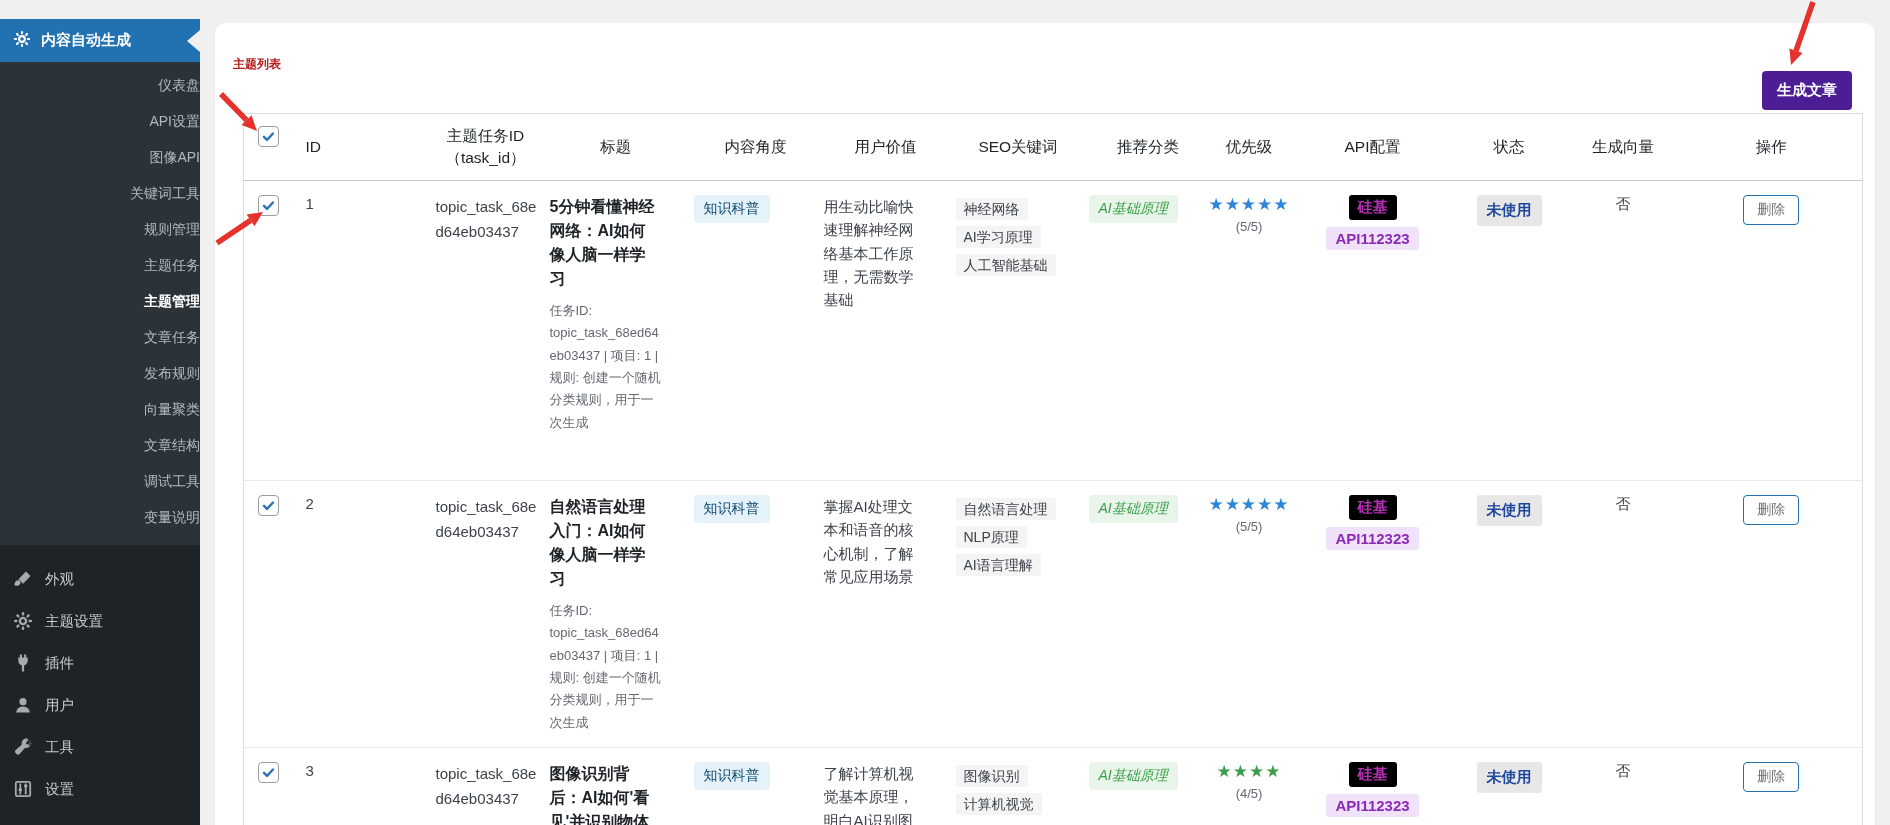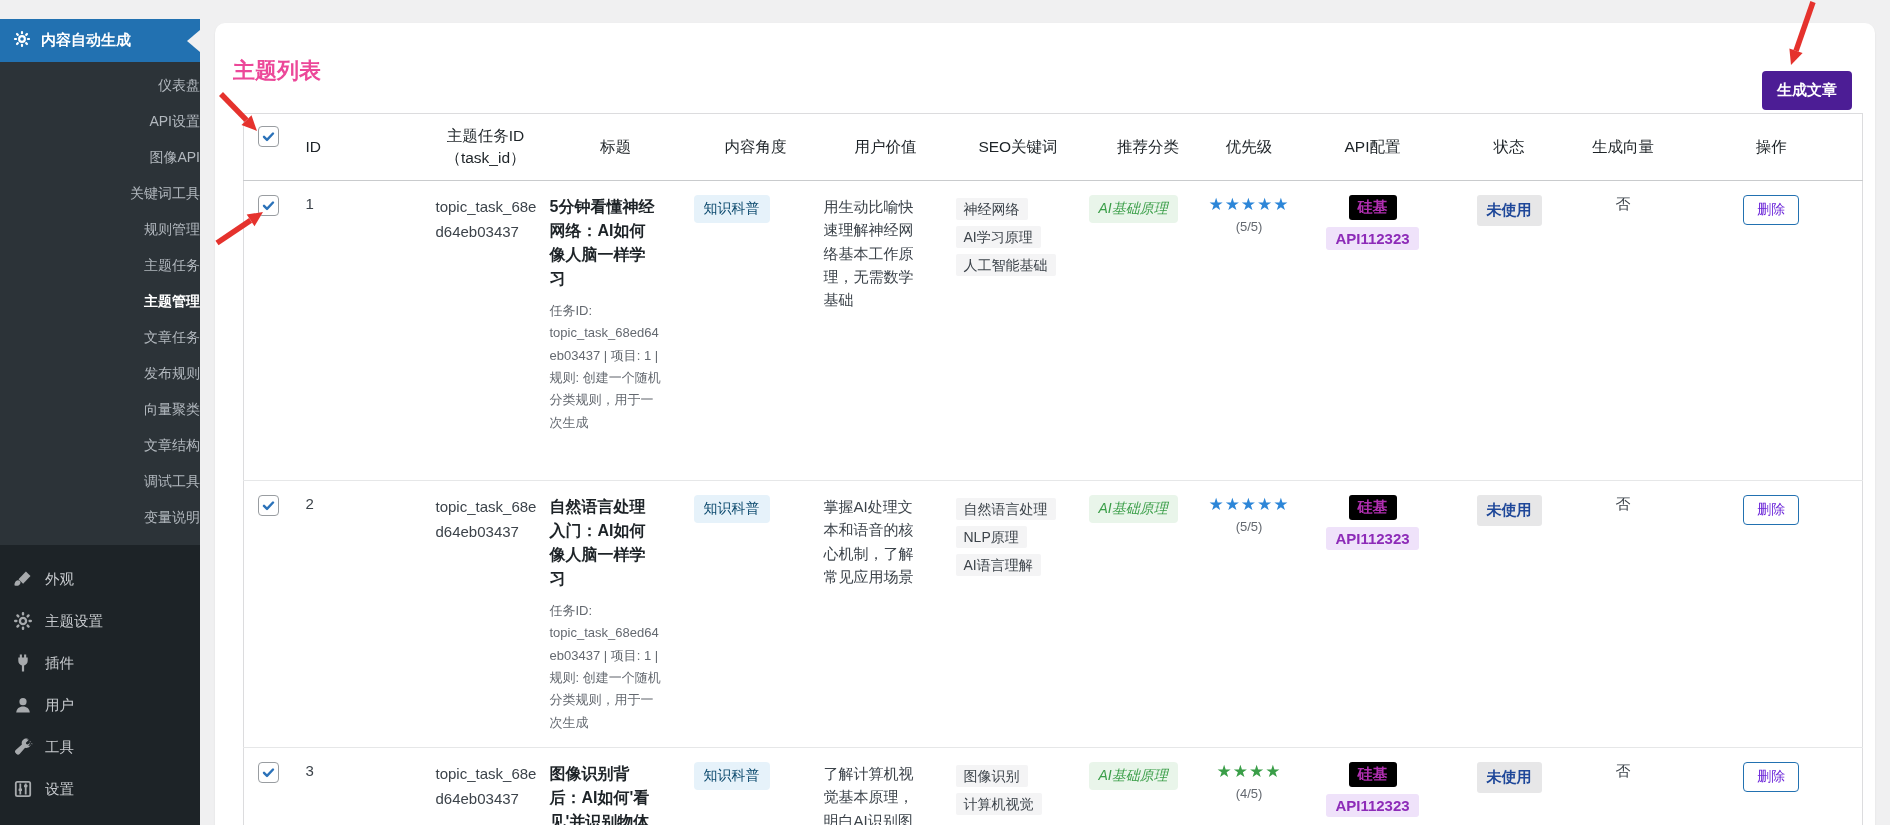--- a/index.html
+++ b/index.html
@@ -30,21 +30,21 @@
   .menu { padding-top:13px; }
   .menu-item { display:flex; align-items:center; gap:12px; height:42px; padding-left:13px; color:#c8cbcf; font-size:14.5px; cursor:pointer; }
   .menu-item .ic { width:20px; height:20px; flex:none; display:inline-flex; }
   .menu-sep { height:15px; }
 
   
   .card {
     position:absolute; left:215px; top:23px; width:1660px; height:1150px;
     background:#fff; border-radius:10px; box-shadow:0 1px 2px rgba(0,0,0,.08); z-index:1;
   }
-  .card-title { margin:33px 0 16px 18px; font-size:22px; font-weight:bold; color:#ec4899; }
+  .card-title { margin:33px 0 16px 18px; font-size:12px; font-weight:bold; color:#b91c1c; }
   .gen-btn {
     position:absolute; top:48px; right:23px;
     background:#4c1d95; color:#fff; font-size:15px; font-weight:bold;
     padding:10px 15px; border:none; border-radius:4px; cursor:pointer;
   }
 
   
   .table-wrap { position:absolute; left:28px; top:90px; width:1619px; }
   table { border-collapse:collapse; table-layout:fixed; width:1619px; font-size:15px; color:#3c434a; border:1px solid #dcdcde; }
   thead th {
@@ -79,21 +79,21 @@
   .tag-line { line-height:1; }
   .tag { display:inline-block; background:#f4f4f5; color:#3c434a; font-size:14px; padding:4px 8px; border-radius:2px; margin:3px 0; }
   .badge-cat { display:inline-block; background:#e9f5ea; color:#3a9e48; font-size:14px; padding:5px 10px; border-radius:4px;font-style:italic; }
   .stars { font-size:17px; letter-spacing:1px; line-height:1.2; }
   .pri-label { font-size:13px; color:#646970; margin-top:4px; }
   .badge-provider { display:inline-block; background:#000000; color:#b12fb1; font-weight:bold; font-size:15px; padding:3px 9px; border-radius:3px; }
   .badge-config { display:inline-block; background:#efe2fa; color:#8d2bb8; font-weight:bold; font-size:15px; padding:3px 9px; border-radius:3px; margin-top:7px; }
   .api-stack { display:flex; flex-direction:column; align-items:center; }
   .api-stack .badge-provider { align-self:center; }
   .badge-status { display:inline-block; background:#e7e7e8; color:#1e4799; font-weight:bold; font-size:15px; padding:6px 10px; border-radius:3px; }
-  .del-btn { background:#fff; border:1px solid #2271b1; color:#6d28d9; font-size:14px; padding:5px 13px; border-radius:4px; cursor:pointer; }
+  .del-btn { background:#fff; border:1px solid #2271b1; color:#737373; font-size:14px; padding:5px 13px; border-radius:4px; cursor:pointer; }
 
   
   .arrows { position:absolute; left:0; top:0; width:1890px; height:825px; z-index:5; pointer-events:none; }
 </style>
 </head>
 <body>
 
 <aside class="sidebar">
   <div class="sb-header">
     <span class="ic">

